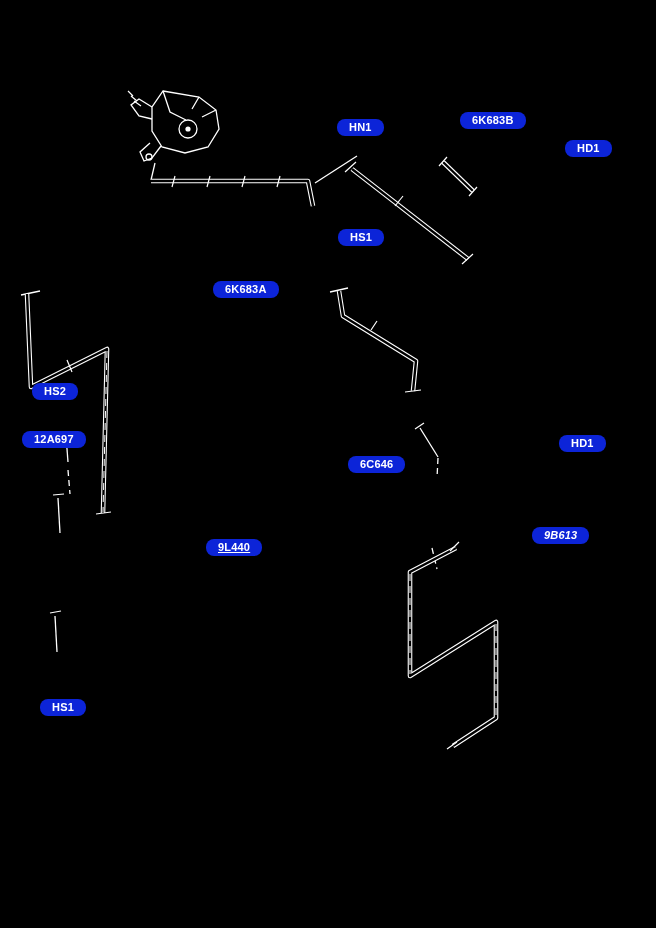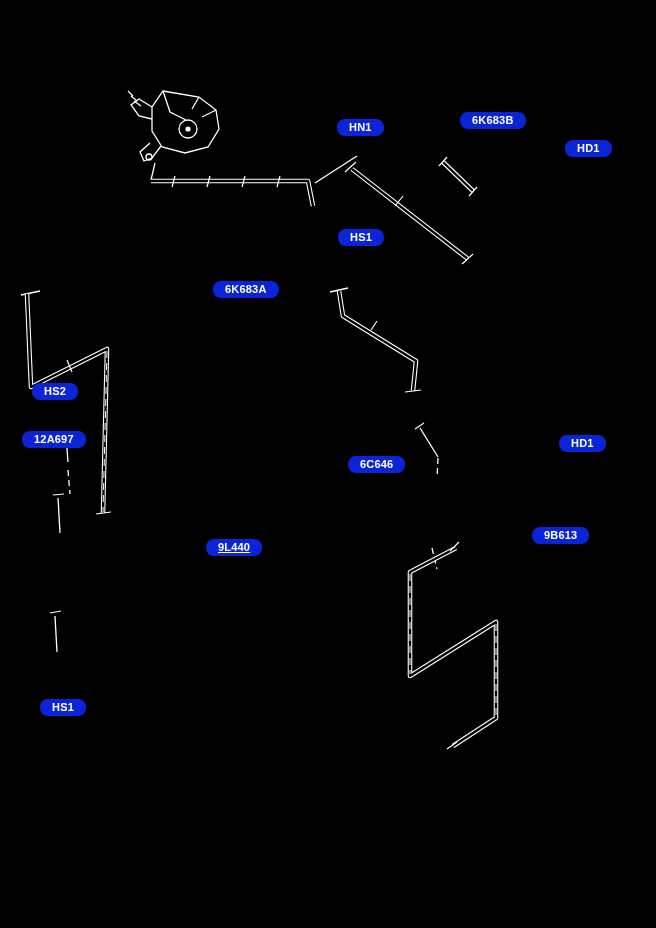--- a/index.html
+++ b/index.html
@@ -126,17 +126,17 @@
 
   <div class="label" style="left:337px; top:119px;">HN1</div>
   <div class="label" style="left:460px; top:112px;">6K683B</div>
   <div class="label" style="left:565px; top:140px;">HD1</div>
   <div class="label" style="left:338px; top:229px;">HS1</div>
   <div class="label" style="left:193px; top:281px;margin-left:20px;">6K683A</div>
   <div class="label" style="left:32px;  top:383px;">HS2</div>
   <div class="label" style="left:22px;  top:431px;">12A697</div>
   <div class="label" style="left:304px; top:456px;margin-left:44px;">6C646</div>
   <div class="label" style="left:559px; top:435px;">HD1</div>
-  <div class="label" style="left:532px; top:527px;">9B613</div>
+  <div class="label" style="left:532px; top:527px;font-style:italic;">9B613</div>
   <div class="label" style="left:206px; top:539px;text-decoration:underline;">9L440</div>
   <div class="label" style="left:40px;  top:699px;">HS1</div>
 
 </div>
 
 </body></html>

